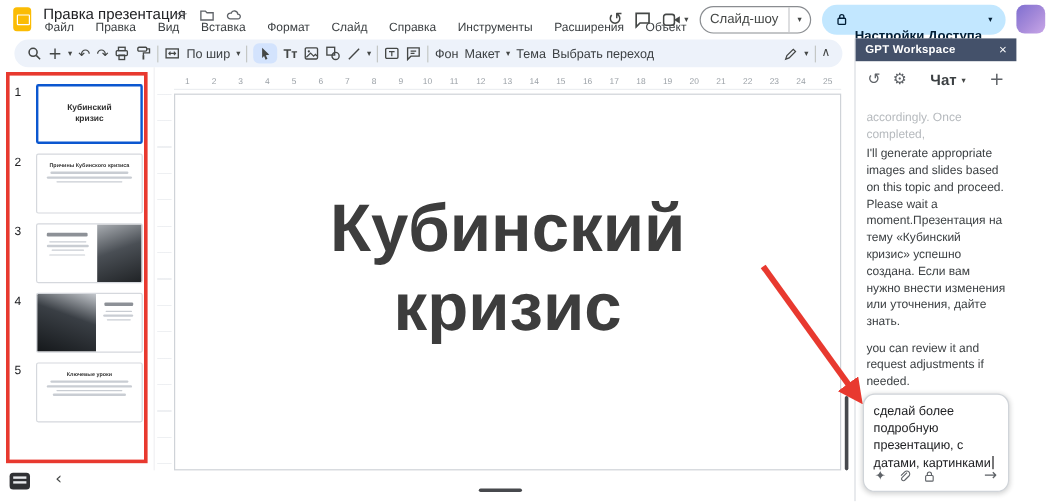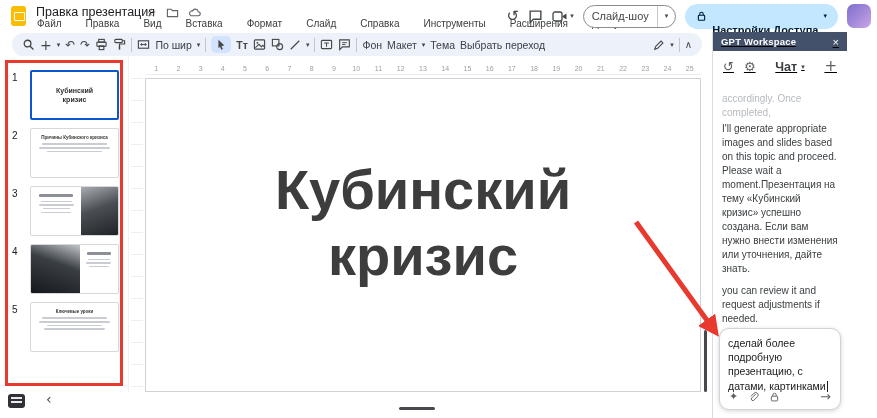--- a/index.html
+++ b/index.html
@@ -8,21 +8,21 @@
   .app { position:relative; width:877px; height:418px; background:#fff; overflow:hidden; }
   svg { display:block; }
   .glyph { font-family:"DejaVu Sans",sans-serif; line-height:1; color:#444746; }
 
   
   .logo { position:absolute; left:11px; top:6px; width:15px; height:20px; background:#fbbc04; border-radius:3px; }
   .logo::after { content:""; position:absolute; left:3px; top:6px; width:9px; height:7px; border:1.5px solid #fff; border-radius:1px; }
   .doc-title { position:absolute; left:36px; top:5px; font-size:12.5px; color:#202124; }
   .title-icons { position:absolute; left:146px; top:6px; display:flex; gap:9px; align-items:center; color:#5f6368; }
   .title-icons .glyph { font-size:12px; color:#5f6368; }
-  .menubar { position:absolute; left:34px; top:17px; display:flex; gap:18px; }
+  .menubar { position:absolute; left:34px; top:17px; display:flex; gap:12px; }
   .menu-item { font-size:10px; color:#3c4043; padding:1px 3px; border-radius:4px; cursor:default; }
   .top-right { position:absolute; right:6px; top:2px; height:28px; display:flex; align-items:center; gap:9px; }
   .top-right .glyph { font-size:15px; }
   .cam-group { display:flex; align-items:center; gap:2px; }
   .caret { font-family:"DejaVu Sans",sans-serif; font-size:7px; color:#444746; }
   .slideshow-btn { display:flex; align-items:center; height:23px; border:1px solid #8a8d91; border-radius:13px; background:#fff; }
   .slideshow-btn .ss-label { font-size:11px; color:#444746; padding:0 8px; }
   .slideshow-btn .ss-sep { width:1px; height:21px; background:#c7c9cc; }
   .slideshow-btn .caret { padding:0 7px; }
   .share-btn { display:flex; align-items:center; gap:5px; height:25px; padding:0 11px; border-radius:13px; background:#c2e7ff; }
@@ -64,21 +64,21 @@
   .slide-title { width:430px; text-align:center; font-size:56px; font-weight:bold; color:#3d3d3d; line-height:1.18; transform:translateY(-12px); }
   .hscroll { position:absolute; left:399px; top:407px; width:36px; height:3px; background:#47494d; border-radius:2px; }
   .vscroll { position:absolute; left:704px; top:330px; width:3px; height:62px; background:#47494d; border-radius:2px; }
 
   
   .kbd { position:absolute; left:8px; top:394px; width:17px; height:14px; background:#303134; border-radius:3px; }
   .kbd::after { content:""; position:absolute; left:3px; top:3px; width:11px; height:2px; background:#e8eaed; box-shadow:0 4px 0 #e8eaed; }
   .chev-left { position:absolute; left:46px; top:392px; font-size:14px; color:#444746; }
 
   
-  .gpt { position:absolute; left:712px; top:32px; width:135px; height:386px; background:#fff; border-left:1px solid #d9dce1;text-decoration:underline; }
+  .gpt { position:absolute; left:712px; top:32px; width:135px; height:386px; background:#fff; border-left:1px solid #d9dce1; }
   .gpt-header { height:19px; background:#44516a; color:#fff; display:flex; align-items:center; padding:0 8px; }
   .gpt-title { font-size:9.5px; font-weight:bold; letter-spacing:.2px; }
   .gpt-close { margin-left:auto; font-size:11px; color:#fff; }
   .gpt-tools { height:31px; display:flex; align-items:center; padding:0 10px; }
   .gpt-tools .glyph { font-size:13px; color:#5f6368; }
   .gpt-gear { margin-left:10px; }
   .chat-tab { margin:0 auto; font-size:12.5px; color:#3c4043; font-weight:bold; display:flex; align-items:center; gap:4px; }
   .gpt-plus { font-size:15px !important; }
   .gpt-msgs { position:absolute; left:0; right:0; top:60px; max-height:240px; overflow:hidden; padding:0 9px; }
   .chat-msg { font-size:10px; line-height:1.4; color:#3c4043; margin-bottom:8px; }
@@ -116,21 +116,21 @@
     <nav class="menubar">
         <span class="menu-item">Файл</span>
         <span class="menu-item">Правка</span>
         <span class="menu-item">Вид</span>
         <span class="menu-item">Вставка</span>
         <span class="menu-item">Формат</span>
         <span class="menu-item">Слайд</span>
         <span class="menu-item">Справка</span>
         <span class="menu-item">Инструменты</span>
         <span class="menu-item">Расширения</span>
-        <span class="menu-item">Доступа</span>
+        <span class="menu-item">Объект</span>
       </nav>
 
     <div class="top-right">
       <span class="glyph">↺</span>
       <span>
           <svg width="15" height="15" viewBox="0 0 14 14">
             <path d="M2 2 h10 v7.5 h-7 l-3 3 z" fill="none" stroke="#444746" stroke-width="1.3"></path>
           </svg>
         </span>
       <span class="cam-group">

